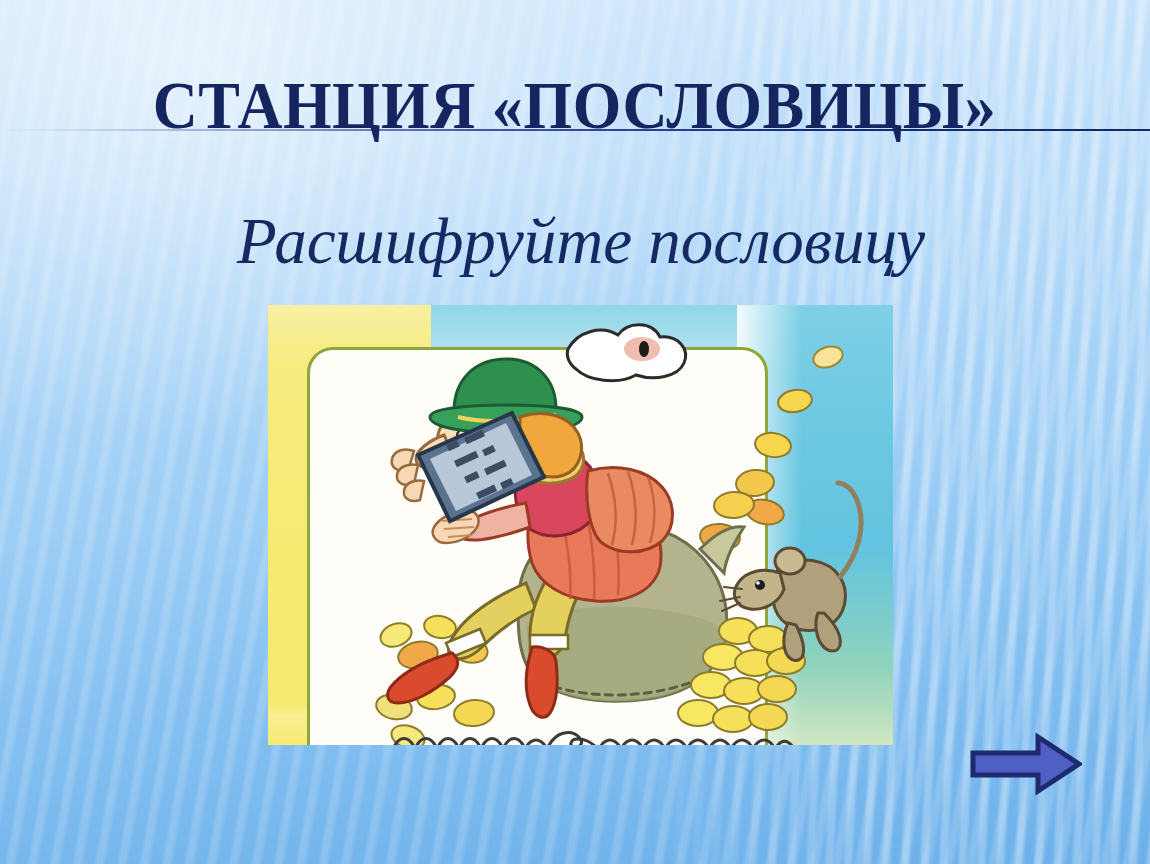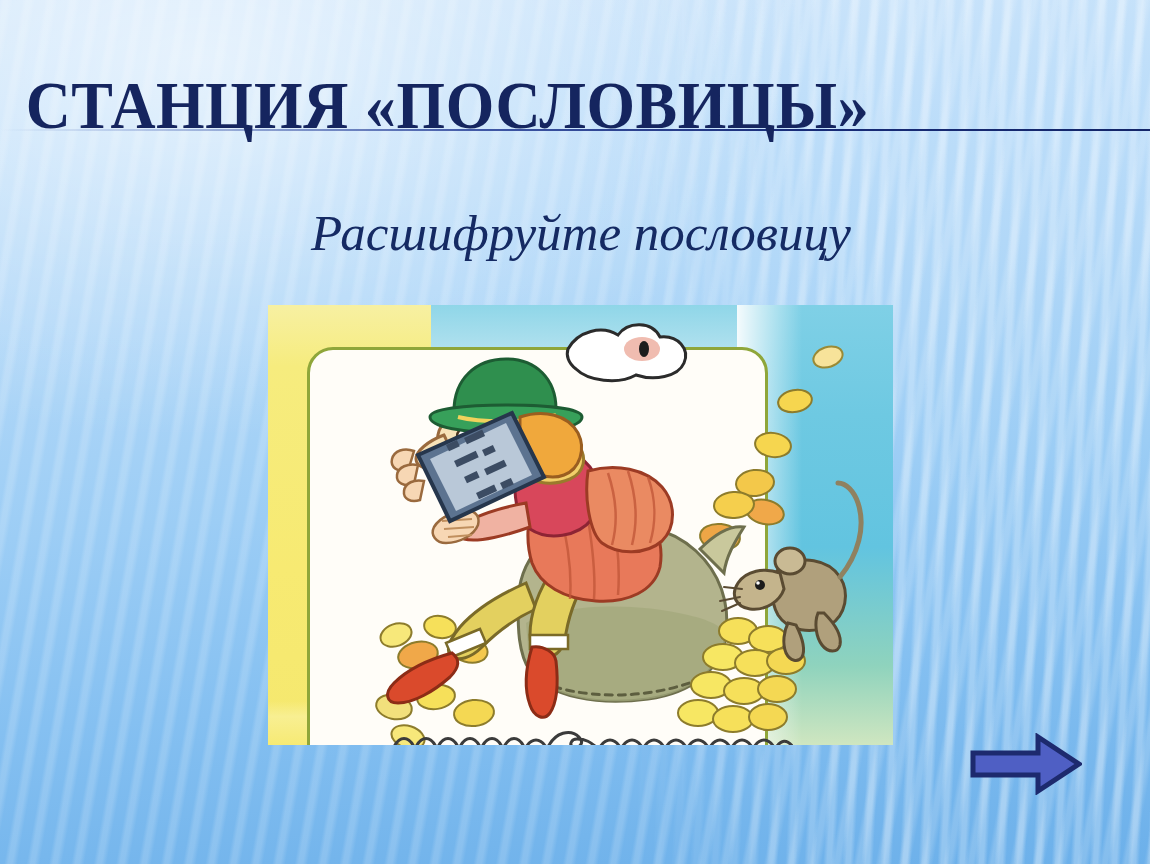--- a/index.html
+++ b/index.html
@@ -63,22 +63,22 @@
                rgba(255,255,255,.55) 0%,
                rgba(255,255,255,.18) 45%,
                rgba(255,255,255,0) 72%);
     pointer-events:none;
   }
 
   
   .title-block {
     position:absolute;
     top:72px; left:0; right:0;
+    text-align:center;
     pointer-events:none;
-    padding-left:42px;
   }
   .title-text {
     display:inline-block;
     font-family:"Liberation Serif", serif;
     font-weight:bold;
     font-size:60px;
     line-height:1.0;
     letter-spacing:.5px;
     color:#15255f;
     transform:scaleX(1.04) scaleY(1.12);
@@ -108,21 +108,21 @@
       rgba(20,38,105,1)  100%);
   }
 
   
   .subtitle {
     position:absolute;
     top:205px; left:12px; right:0;
     text-align:center;
     font-family:"Liberation Serif", serif;
     font-style:italic;
-    font-size:51px;
+    font-size:65px;
     line-height:1.12;
     color:#152a63;
     letter-spacing:0px;
   }
 
   
   .illustration {
     position:absolute;
     left:268px; top:305px;
     width:625px; height:440px;

